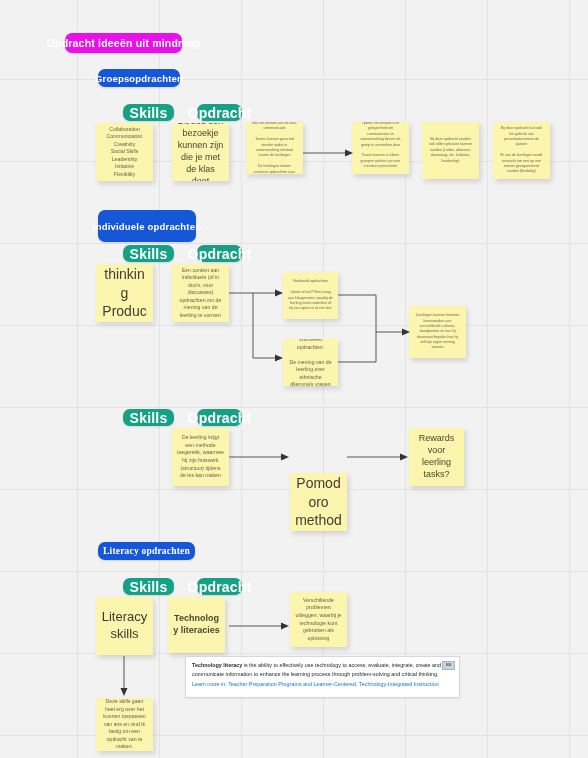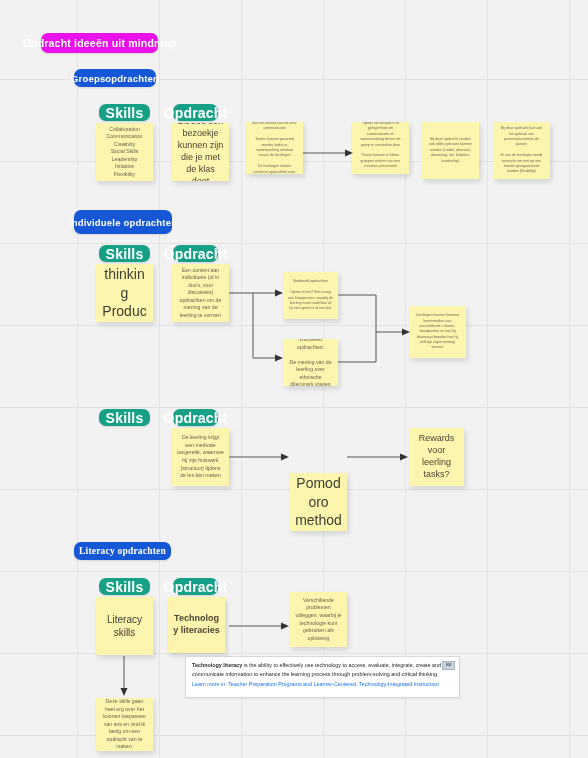--- a/index.html
+++ b/index.html
@@ -23,20 +23,21 @@
   
   .pill {
     position: absolute;
     display: flex; align-items: center; justify-content: center;
     color: #ffffff;
     font-weight: bold;
     border-radius: 7px;
     letter-spacing: .2px;
     white-space: nowrap;
     box-shadow: 0 1px 2px rgba(0,0,0,.12);
+    margin-left: 24px;
   }
   .pill.magenta { background: #e910e9; font-size: 10.5px; }
   .pill.blue    { background: #1a56db; background: #1557d6; font-size: 9.5px; }
   .pill.green   { background: #16a97e; background: #16a085; font-size: 14px; }
 
   
   .note {
     position: absolute;
     background: #fcf7b6;
     background: #fbf5ad;
@@ -44,21 +45,21 @@
     box-shadow: 2px 3px 5px rgba(0,0,0,.13);
     display: flex; align-items: center; justify-content: center;
     text-align: center;
     padding: 5px 5px;
     line-height: 1.28;
     overflow: hidden;
     word-wrap: break-word;
   }
   .note .txt { width: 100%; display: block; }
 
-  .n-xl  { font-size: 10px; color: #3b3b33; line-height: 1.3; }
+  .n-xl  { font-size: 13px; color: #3b3b33; line-height: 1.3; }
   .n-lg  { font-size: 14px; color: #3f3f35; line-height: 1.35; }
   .n-md  { font-size: 9px;  color: #4a4535; line-height: 1.33; }
   .n-sm  { font-size: 5.2px; color: #6a6450; line-height: 1.45; }
   .n-xs  { font-size: 3.6px; color: #6e6855; line-height: 1.5; }
 
   
   .conn { position: absolute; pointer-events: none; }
   .conn svg { display: block; overflow: visible; }
 
   
@@ -147,21 +148,21 @@
 Er van de leerlingen wordt verwacht om met op een manier georganiseerd worden (flexibility)</span>
   </div>
 
   <div class="conn" style="left:303px; top:148px;">
     <svg width="52" height="10" viewBox="0 0 52 10">
       <line x1="0" y1="5" x2="42" y2="5" stroke="#555" stroke-width="1"></line>
       <polygon points="42,1.5 50,5 42,8.5" fill="#333"></polygon>
     </svg>
   </div>
 
-  <div class="pill blue" style="left:74px; top:210px; width:98px; height:24px;">
+  <div class="pill blue" style="left:74px; top:210px; width:98px; height:32px;">
     <span>Individuele opdrachten</span>
   </div>
 
   <div class="pill green" style="left:99px; top:245px; width:51px; height:17px;">
     <span>Skills</span>
   </div>
   <div class="pill green" style="left:173px; top:245px; width:45px; height:17px;">
     <span>Opdracht</span>
   </div>
 

